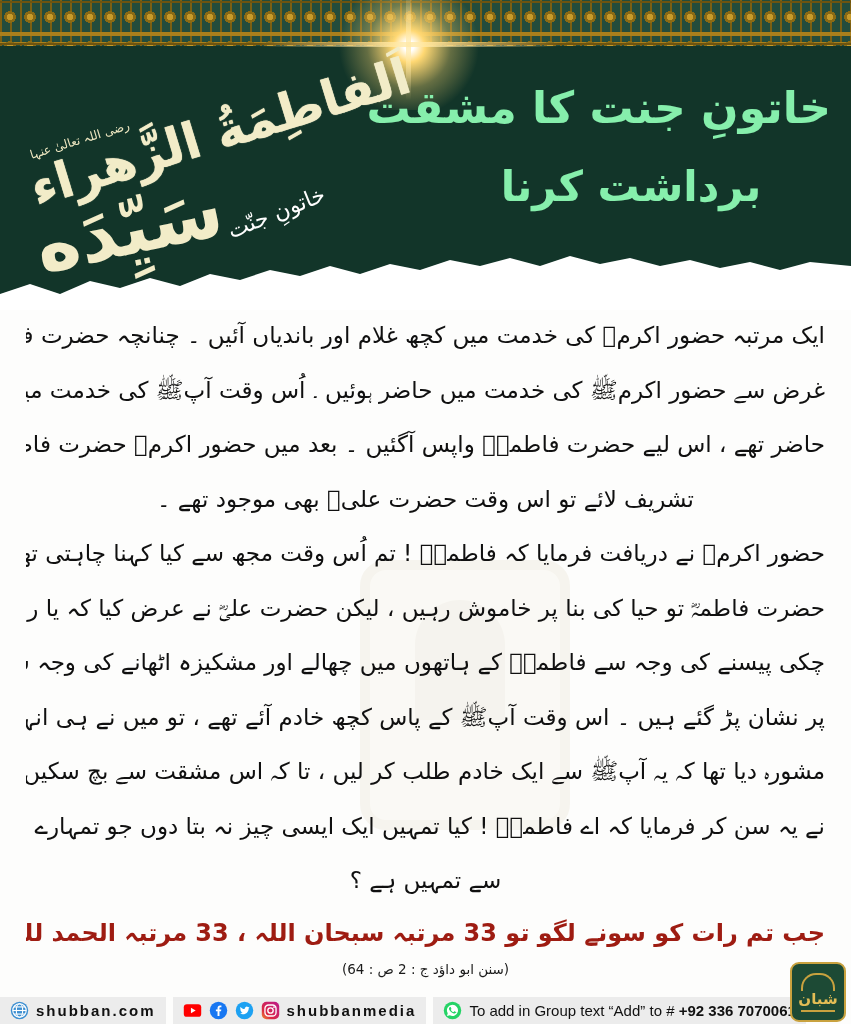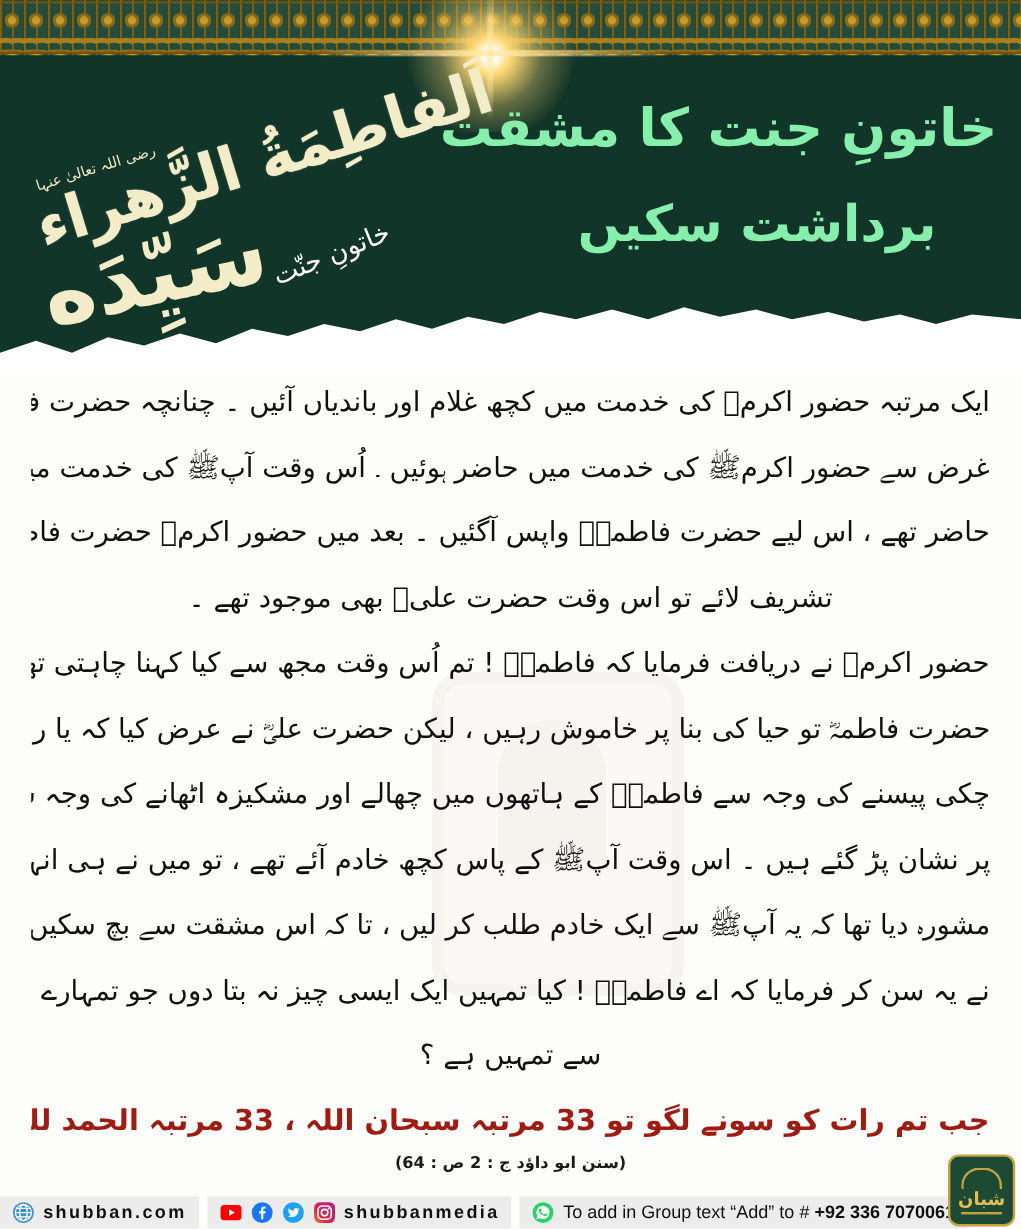--- a/index.html
+++ b/index.html
@@ -45,21 +45,21 @@
   .torn{position:absolute;left:0;top:238px;width:851px;height:72px;}
 
   
   .bodytext{position:absolute;top:308px;left:0;width:851px;padding:0 26px;box-sizing:border-box;
     direction:rtl;color:#101010;}
   .line{font-size:23px;line-height:54.5px;white-space:nowrap;overflow:hidden;
     text-align:justify;text-align-last:justify;}
   .line.center{text-align:left;text-align-last:center;}
   .highlight{font-size:24px;font-weight:bold;line-height:50px;text-align:center;text-align-last:center;
     white-space:nowrap;overflow:hidden;}
-  .reference{font-size:13.5px;line-height:22px;color:#1a1a1a;text-align:center;text-align-last:center;font-weight:bold;}
+  .reference{font-size:13.5px;line-height:22px;color:#1a1a1a;text-align:center;text-align-last:center;}
 
   .watermark{position:absolute;left:360px;top:560px;width:190px;height:250px;opacity:.055;
     border:10px solid #8a6a14;border-radius:26px;background:#d9c88a;}
   .watermark::before{content:"";position:absolute;left:45px;top:30px;width:90px;height:120px;
     background:#7c5f12;border-radius:45px 45px 0 0;}
 
   
   .footer{position:absolute;left:0;bottom:0;width:851px;height:27px;display:flex;gap:7px;
     padding-right:66px;box-sizing:border-box;font-family:"Liberation Sans",sans-serif;}
   .fseg{background:#ececec;display:flex;align-items:center;gap:7px;padding:0 10px;height:27px;}
@@ -88,21 +88,21 @@
 
     <div class="calligraphy">
       <div class="callig-honorific">رضی اللہ تعالیٰ عنہا</div>
       <div class="callig-main">اَلفاطِمَةُ الزَّهراء</div>
       <div class="callig-seyyidah">سَیِّدَه</div>
       <div class="callig-subtitle">خاتونِ جنّت</div>
     </div>
 
     <div class="title">
       <div class="title-line1">خاتونِ جنت کا مشقت</div>
-      <div class="title-line2">برداشت سکیں</div>
+      <div class="title-line2">برداشت کرنا</div>
     </div>
   </div>
 
   <svg class="torn" viewBox="0 0 851 72" preserveAspectRatio="none">
     <polygon fill="#c9cbc9" points="0,60 30,50 60,60 90,47 120,54 150,44 180,52 210,40 240,46 270,36 300,42 330,32 360,40 390,30 420,36 450,26 480,32 510,24 540,32 570,22 600,30 630,24 660,32 690,26 720,34 750,28 780,36 810,28 851,32 851,72 0,72"></polygon>
     <polygon fill="#ffffff" points="0,56 30,46 60,56 90,43 120,50 150,40 180,48 210,36 240,42 270,32 300,38 330,28 360,36 390,26 420,32 450,22 480,28 510,20 540,28 570,18 600,26 630,20 660,28 690,22 720,30 750,24 780,32 810,24 851,28 851,72 0,72"></polygon>
   </svg>
 
   <div class="watermark"></div>
 

